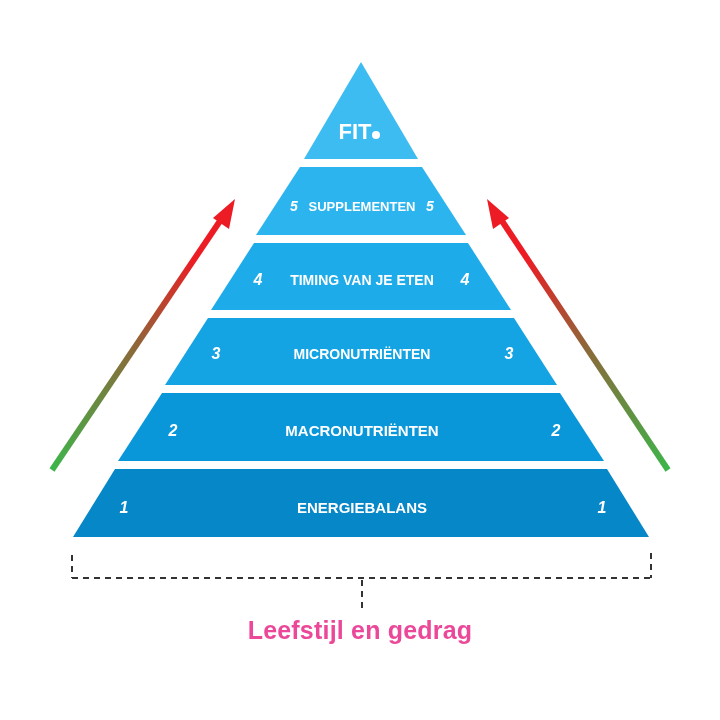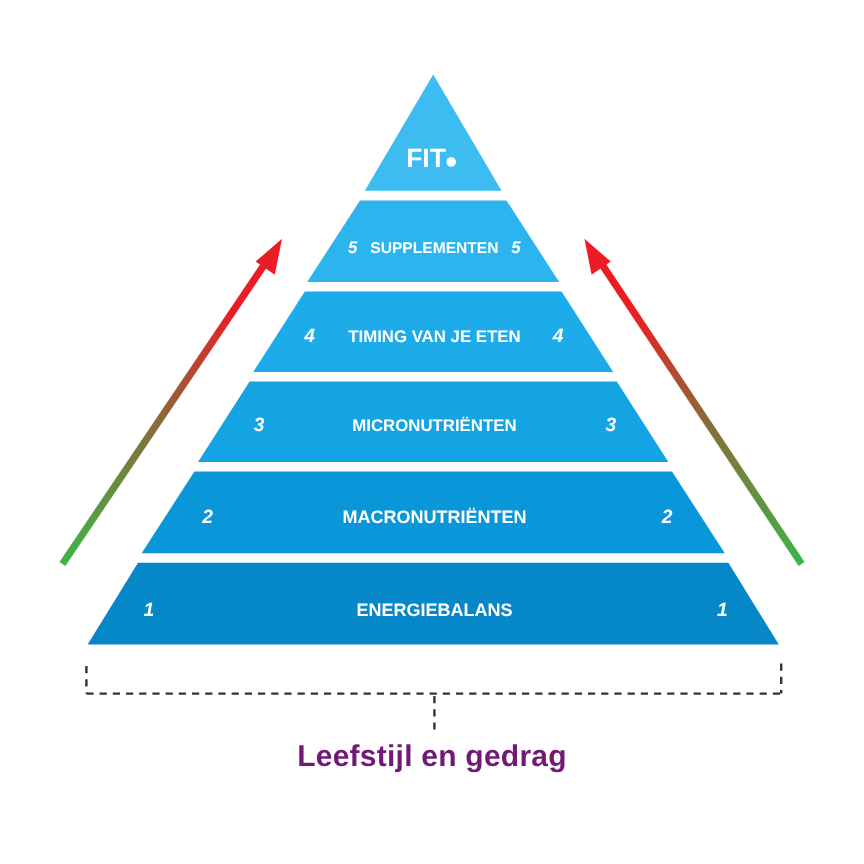--- a/index.html
+++ b/index.html
@@ -1,20 +1,20 @@
 <!DOCTYPE html>
 <html><head>
 <meta charset="utf-8">
 <style>
   html, body { margin: 0; padding: 0; background: #ffffff; }
   body { width: 720px; height: 720px; position: relative; overflow: hidden; font-family: "Liberation Sans", "DejaVu Sans", sans-serif; }
   svg.diagram { position: absolute; left: 0; top: 0; }
   .tier-label { font-family: "Liberation Sans", sans-serif; font-weight: 700; fill: #ffffff; }
   .num { font-family: "Liberation Sans", sans-serif; font-weight: 700; font-style: italic; fill: #ffffff; }
-  .footer-label { position: absolute; left: 0; width: 720px; top: 616px; text-align: center; font-size: 25px; font-weight: 700; color: #701a75; letter-spacing: 0.2px; }
+  .footer-label { position: absolute; left: 0; width: 720px; top: 616px; text-align: center; font-size: 25px; font-weight: 700; color: #ec4899; letter-spacing: 0.2px; }
 </style>
 </head>
 <body>
 
 <svg class="diagram" width="720" height="720" viewBox="0 0 720 720" xmlns="http://www.w3.org/2000/svg">
   <defs>
     <linearGradient id="arrowGradL" x1="52" y1="470" x2="232" y2="205" gradientUnits="userSpaceOnUse">
       <stop offset="0" stop-color="#3db54a"></stop>
       <stop offset="0.45" stop-color="#8a6a3a"></stop>
       <stop offset="0.8" stop-color="#ed1c24"></stop>

